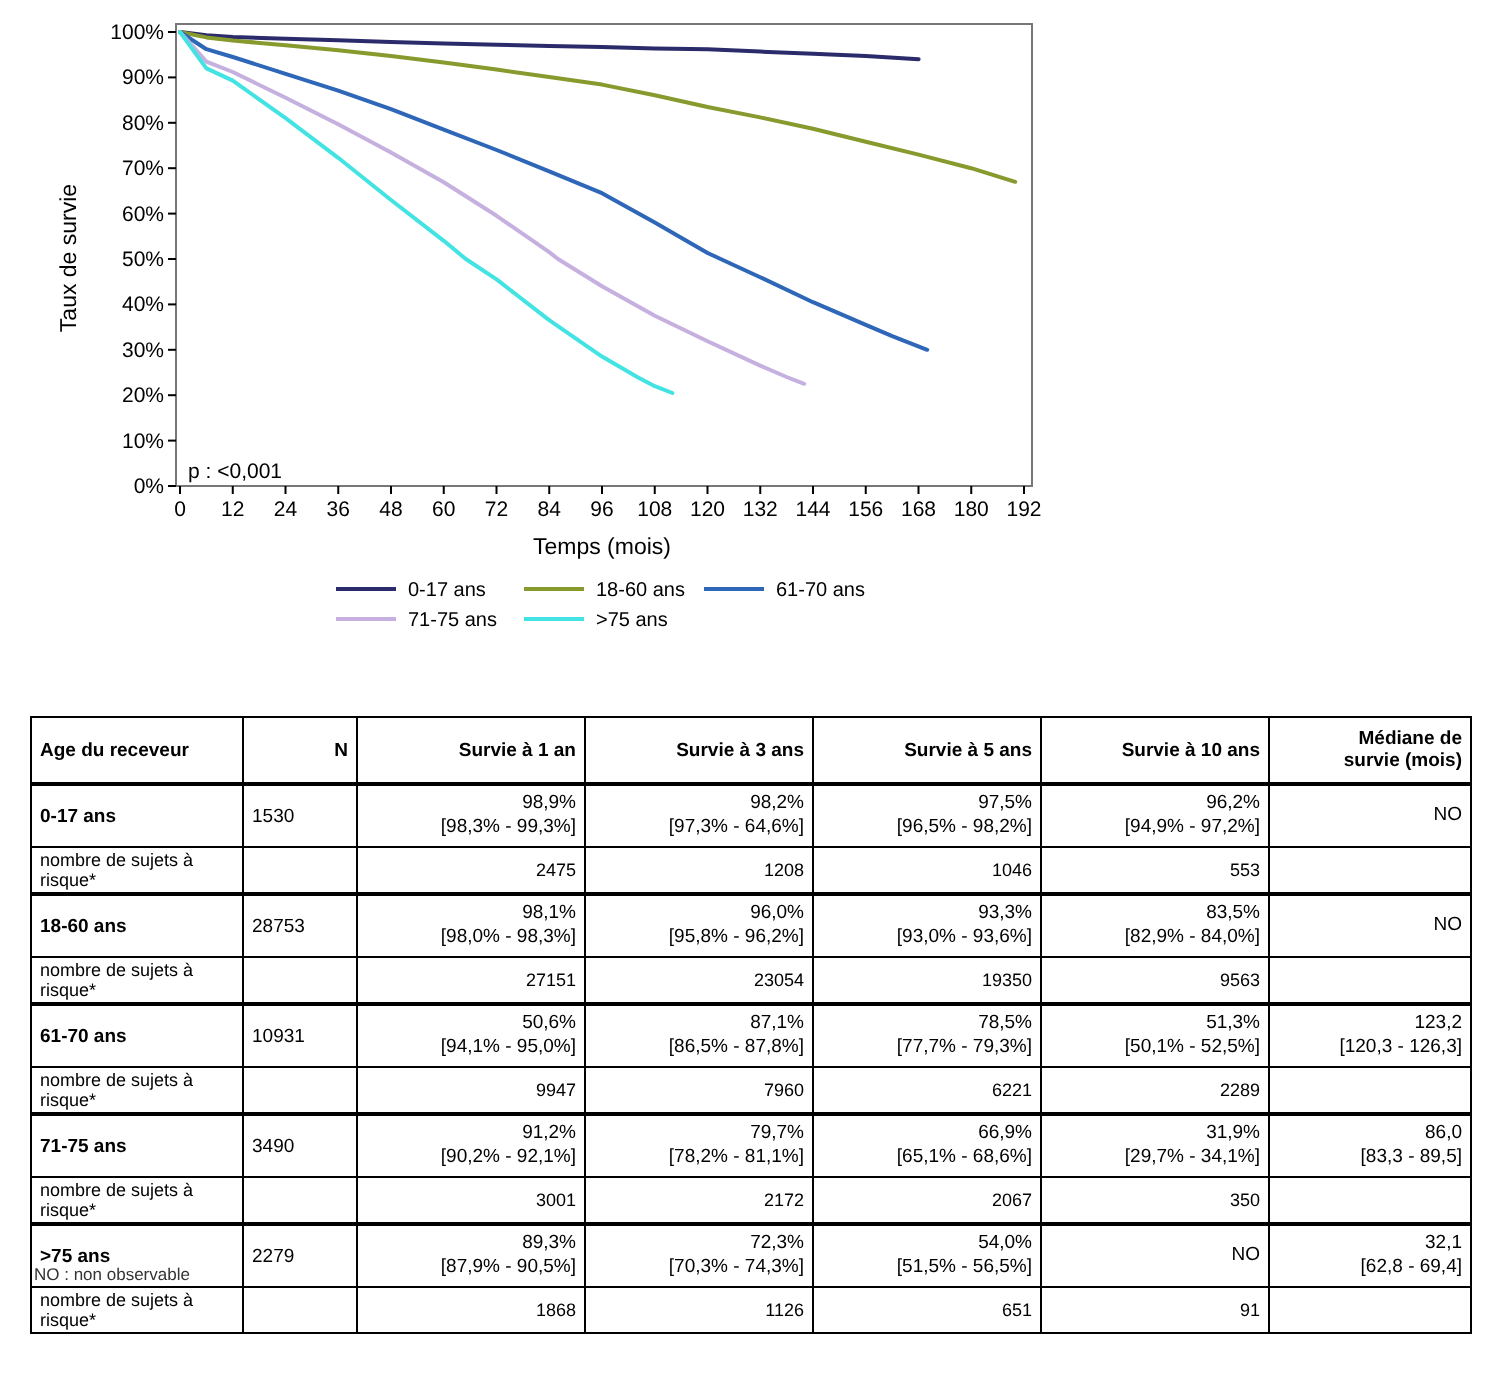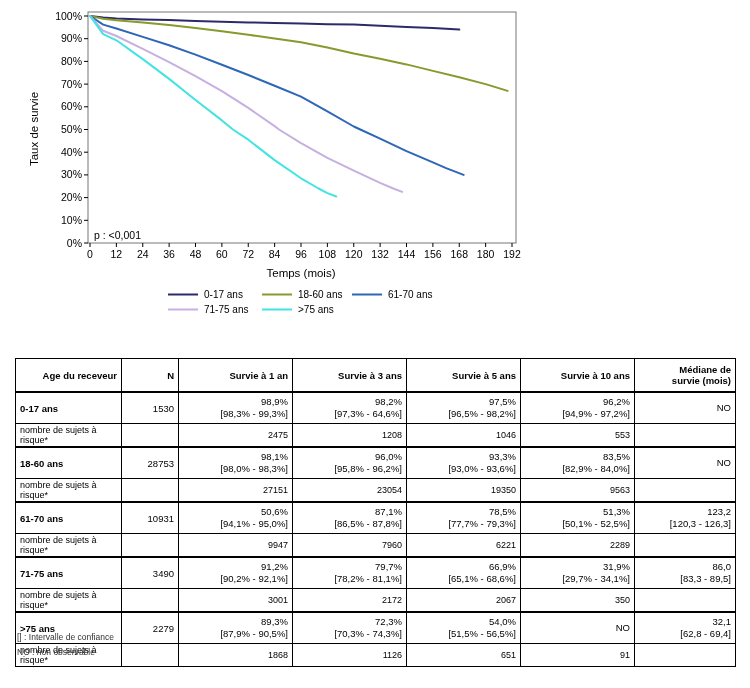--- a/index.html
+++ b/index.html
@@ -3,25 +3,25 @@
 <meta charset="utf-8">
 <style>
   html,body{margin:0;padding:0;background:#fff;}
   #page{position:relative;width:750px;height:688px;background:#fff;
         font-family:"Liberation Sans", sans-serif;color:#000;overflow:hidden;}
   #chart-wrap{position:absolute;left:0;top:0;width:540px;height:335px;}
   #survival-table{position:absolute;left:15px;top:358px;border-collapse:collapse;
         table-layout:fixed;width:720px;font-size:9.5px;color:#000;}
   #survival-table td,#survival-table th{border:1px solid #000;padding:1px 4px;vertical-align:middle;overflow:hidden;}
   #survival-table th{font-weight:bold;height:30px;}
-  #survival-table th.left{text-align:right;}
+  #survival-table th.left{text-align:left;}
   #survival-table th.right{text-align:right;}
   #survival-table tr.age-row>td{border-top:2px solid #000;height:28px;}
   #survival-table tr.age-row td.agecell{font-weight:bold;text-align:left;}
-  #survival-table tr.age-row td.ncell{text-align:right;}
+  #survival-table tr.age-row td.ncell{}
   #survival-table td.valcell{text-align:right;padding:0 4px;}
   #survival-table td.valcell .pct,#survival-table td.valcell .ci{line-height:12.5px;}
   #survival-table tr.risk-row>td{height:15px;font-size:9px;}
   #survival-table tr.risk-row td.risklabel{text-align:left;}
   #survival-table tr.risk-row td.riskval{text-align:right;}
   #footnotes{position:absolute;left:17px;top:630px;font-size:8.5px;color:#333;line-height:14.5px;}
   svg text{font-family:"Liberation Sans", sans-serif;}
 </style>
 </head>
 <body>
@@ -287,16 +287,15 @@
           <td></td>
           <td class="riskval">1868</td>
           <td class="riskval">1126</td>
           <td class="riskval">651</td>
           <td class="riskval">91</td>
           <td></td>
         </tr>
       </tbody>
   </table>
   <div id="footnotes">
-      <div>[] : Intervalle de confiance</div>
       <div>NO : non observable</div>
     </div>
 </div>
 
 </body></html>

